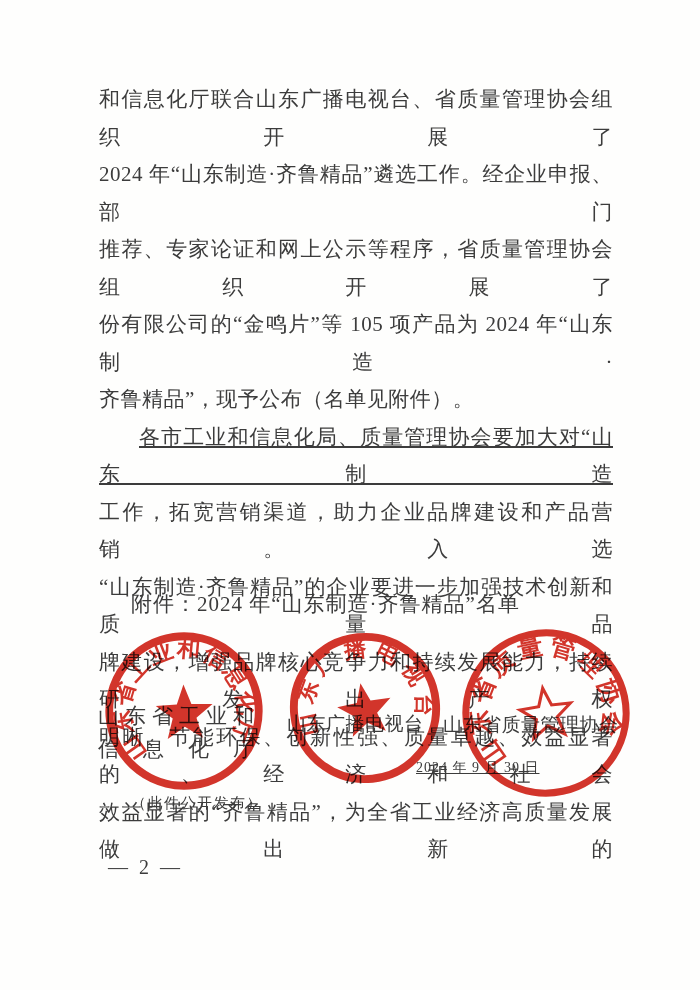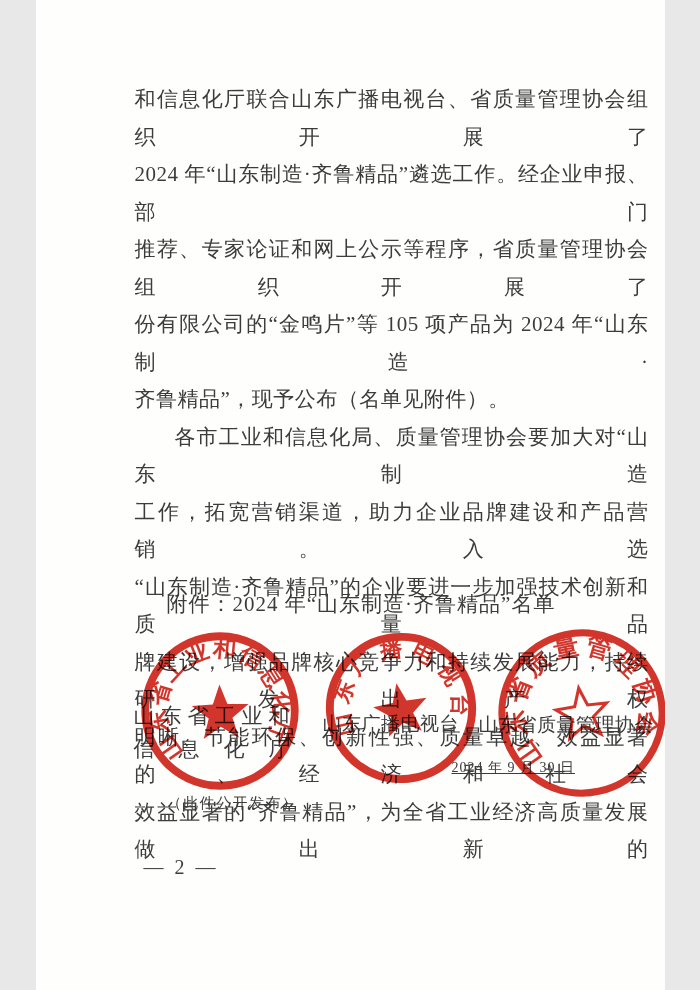--- a/index.html
+++ b/index.html
@@ -1,31 +1,31 @@
 <!DOCTYPE html>
 <html><head>
 <meta charset="utf-8">
 <style>
   html,body{margin:0;padding:0;background:#e8e8e8;}
   .page{
     position:relative;
-    width:629px;height:990px;
+    width:700px;height:990px;
     margin:0 auto;
     background:#fefefd;
     font-family:"Liberation Serif","DejaVu Serif",serif;
     color:#3c3c3c;
     overflow:hidden;
   }
   .body-text{
     position:absolute;left:99px;top:81px;width:514px;
     font-size:21px;line-height:37.5px;letter-spacing:.5px;
   }
   .line{text-align:justify;text-align-last:justify;}
   .line.last{text-align-last:left;}
-  .line.indent{text-indent:40px;}
+  .line.indent{text-indent:40px;text-decoration:underline;}
   .attachment{
     position:absolute;left:131px;top:590px;
     font-size:21px;letter-spacing:1px;white-space:nowrap;
   }
   .sign-left{
     position:absolute;left:98px;top:700px;width:156px;
     font-size:21px;line-height:33px;
   }
   .sign-left .sl-line{text-align:justify;text-align-last:justify;}
   .sign-middle{position:absolute;left:287px;top:711px;font-size:19px;letter-spacing:.5px;white-space:nowrap;}

